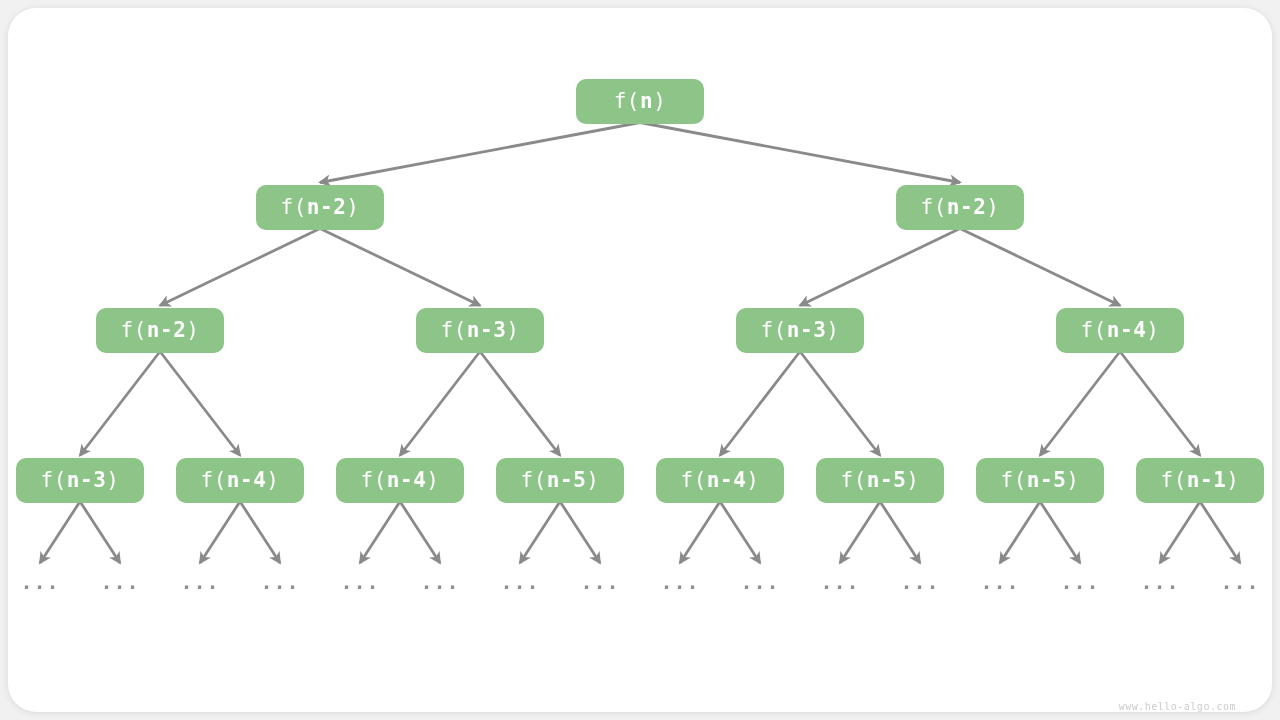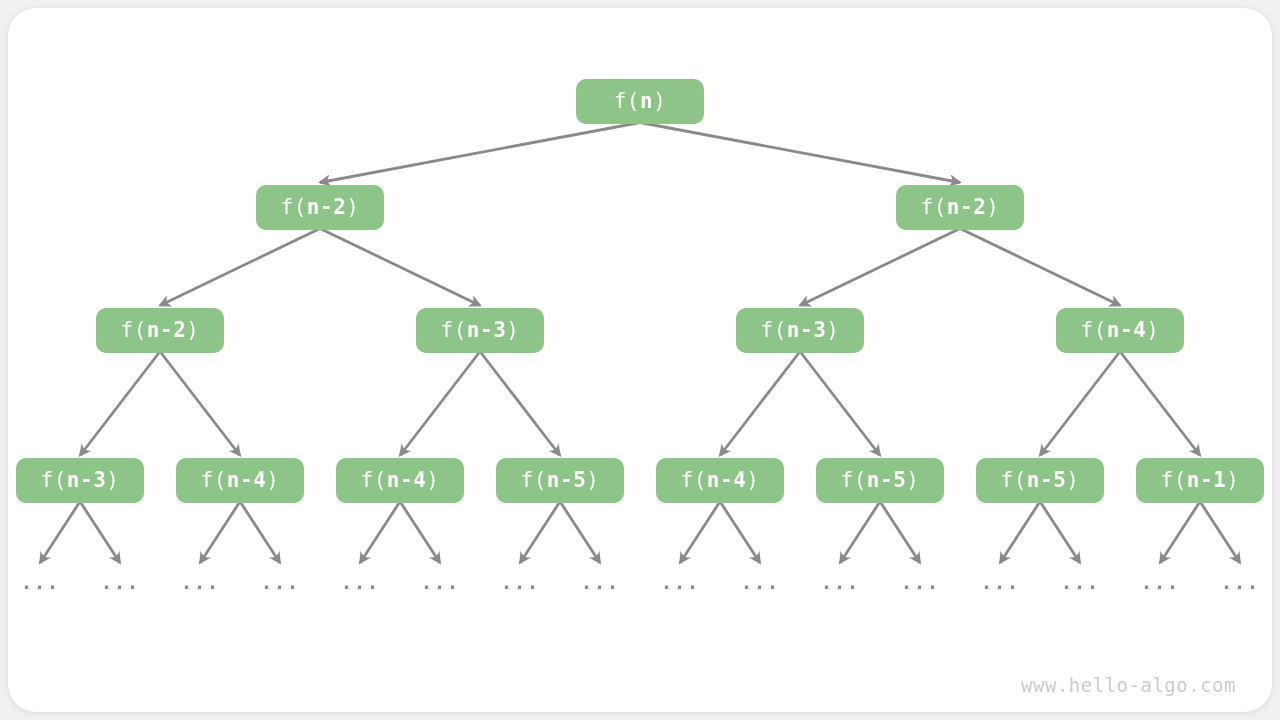--- a/index.html
+++ b/index.html
@@ -58,23 +58,23 @@
     transform: translate(-50%, -58%);
     color: var(--ellipsis-color, #8f8f8f);
     font-size: 20px;
     font-weight: 700;
     letter-spacing: 1px;
     line-height: 1;
   }
   .watermark {
     position: absolute;
     right: 44px;
-    bottom: 24px;
+    bottom: 8px;
     color: var(--watermark-color, #cccccc);
-    font-size: 19px;
+    font-size: 10px;
     letter-spacing: 0.5px;
     z-index: 2;
   }
 </style>
 </head>
 <body>
 
 <div class="stage">
   <div class="card"></div>
 

